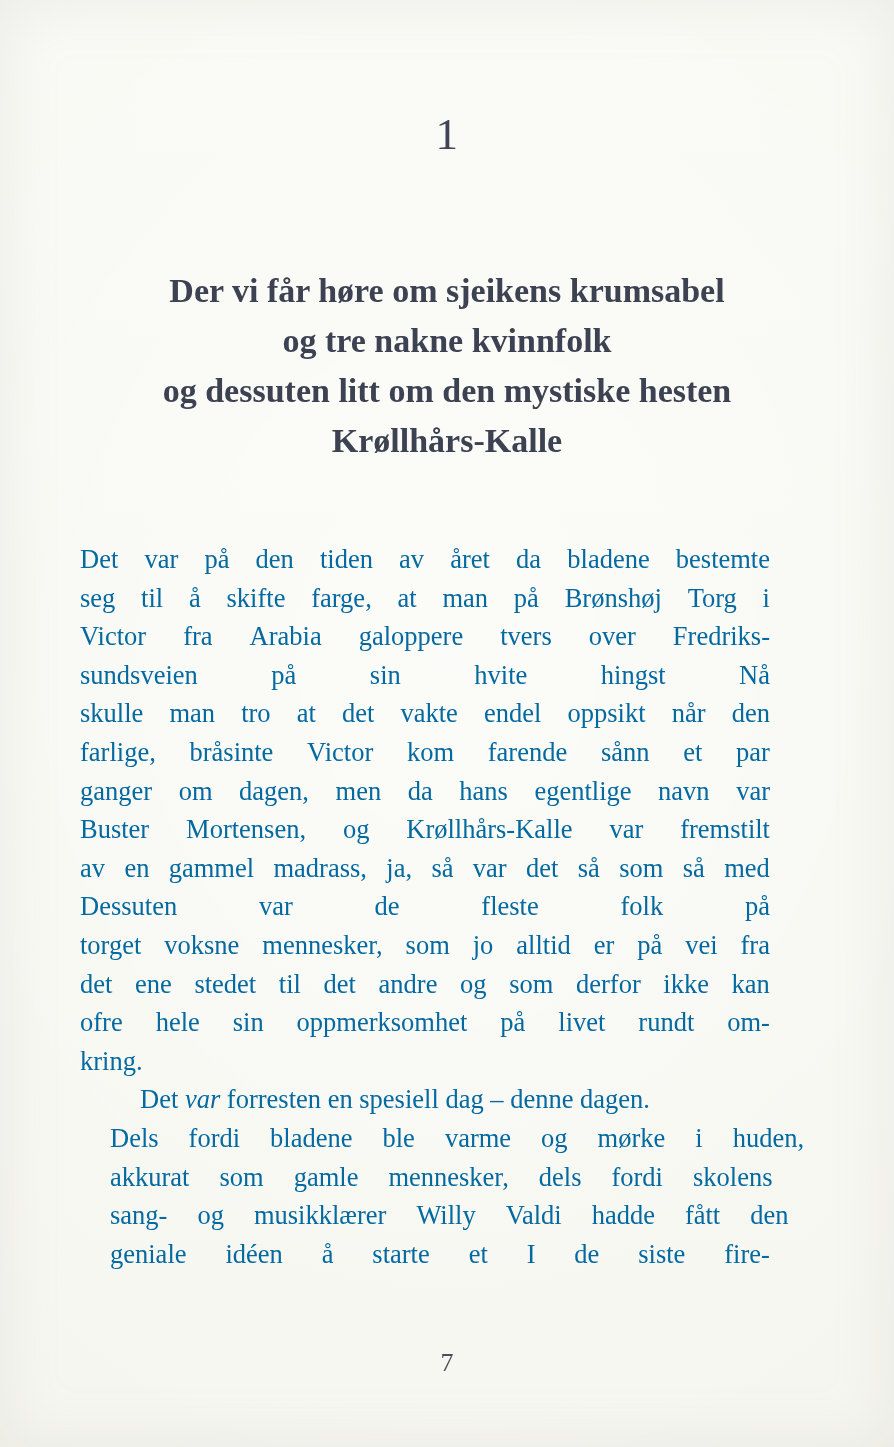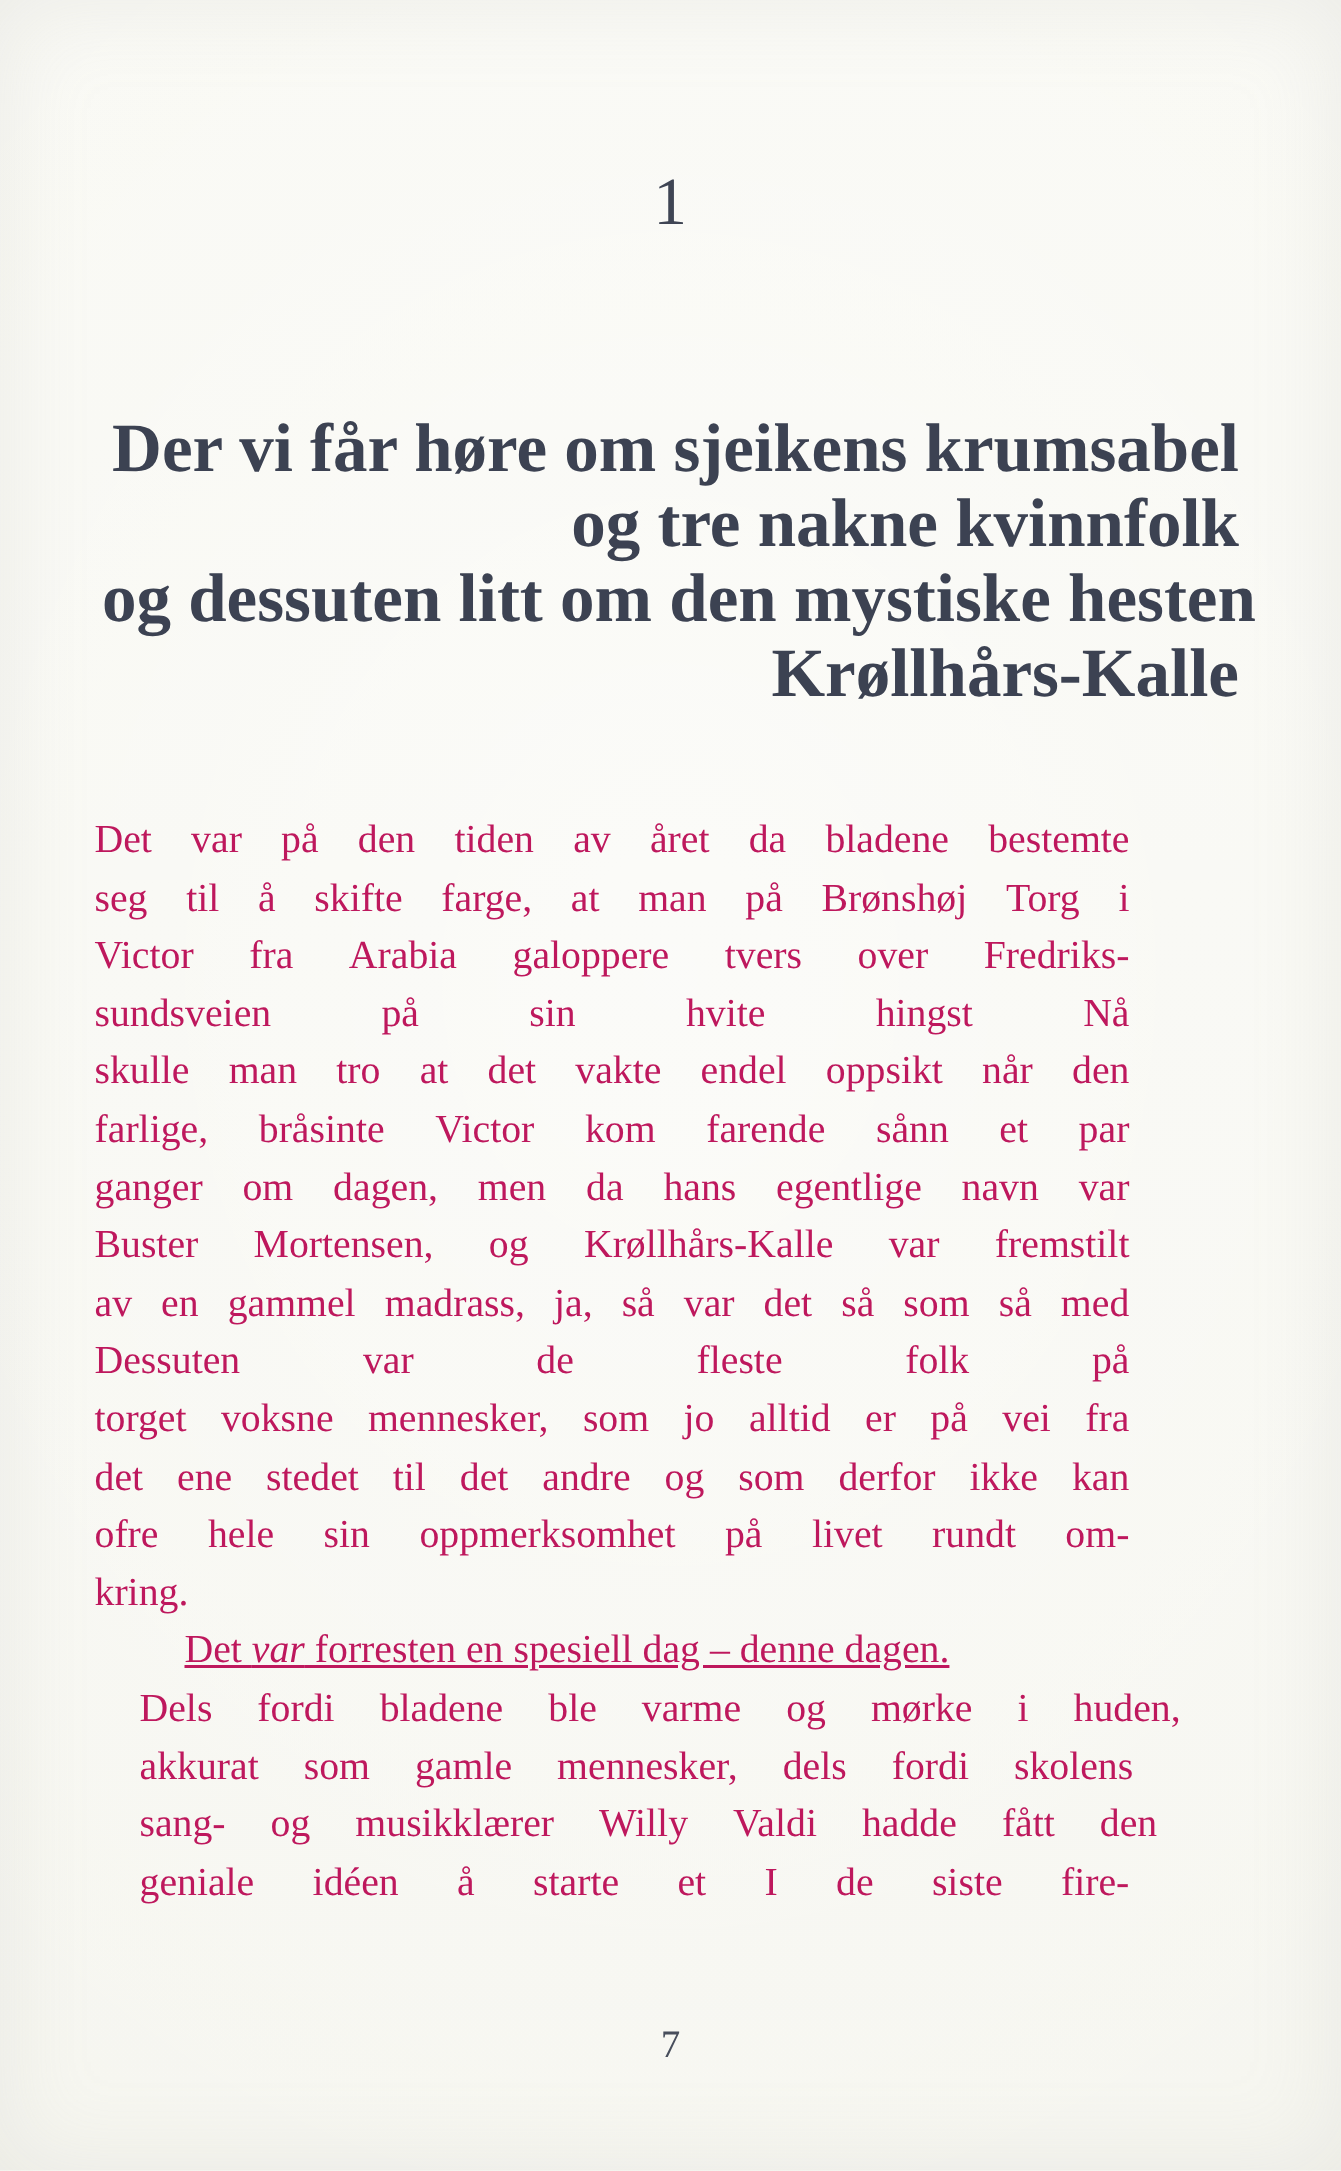--- a/index.html
+++ b/index.html
@@ -47,38 +47,38 @@
     line-height: 1;
     color: #3f4554;
     letter-spacing: 0.5px;
   }
 
   .chapter-title {
     position: absolute;
     top: 243px;
     left: 68px;
     width: 758px;
-    text-align: right;
-    font-size: 46px;
+    text-align: center;
+    font-size: 34px;
     line-height: 50px;
     color: #3c4252;
   }
   .chapter-title .tline {
     display: block;
     white-space: nowrap;
   }
 
   .body-text {
     position: absolute;
     top: 540px;
-    left: 63px;
+    left: 80px;
     width: 690px;
     font-size: 26.5px;
     line-height: 38.6px;
-    color: #be185d;
+    color: #0369a1;
   }
 
   .body-text p {
     margin: 0;
     text-align: justify;
     text-justify: inter-word;
   }
   .body-text p.indented {
     text-indent: 30px;
   }
@@ -262,21 +262,21 @@
           <span>sin</span>
           <span>oppmerksomhet</span>
           <span>på</span>
           <span>livet</span>
           <span>rundt</span>
           <span>om-</span>
         </span>
         <span class="ln">kring.</span>
       </p>
       <p class="indented">
-        <span class="ln" style="padding-left: 30px; text-decoration: underline;">Det <em>var</em> forresten en spesiell dag – denne dagen.</span>
+        <span class="ln" style="padding-left: 30px;">Det <em>var</em> forresten en spesiell dag – denne dagen.</span>
         <span class="ln j">
           <span>Dels</span>
           <span>fordi</span>
           <span>bladene</span>
           <span>ble</span>
           <span>varme</span>
           <span>og</span>
           <span>mørke</span>
           <span>i</span>
           <span>huden,</span>

